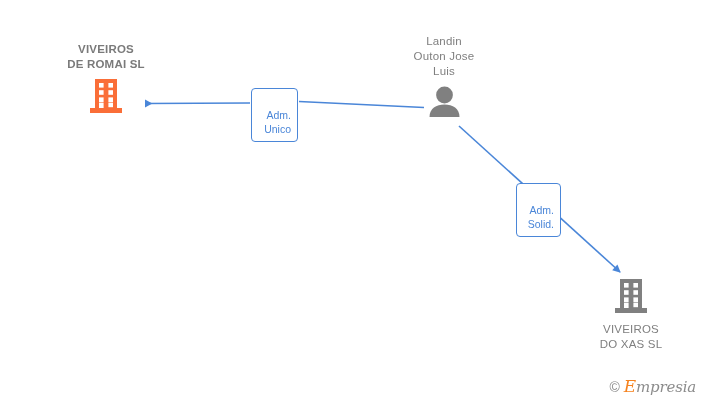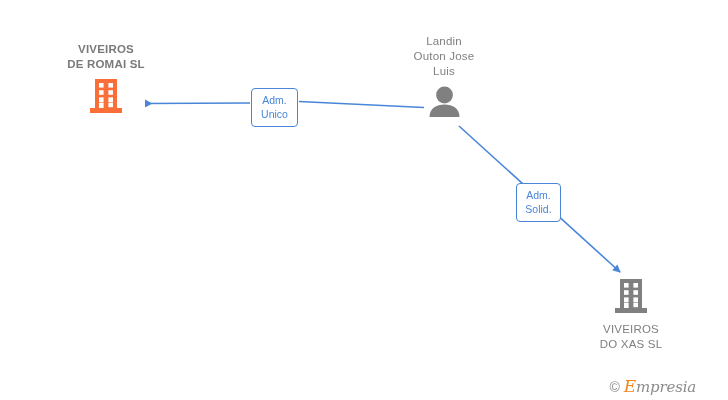--- a/index.html
+++ b/index.html
@@ -75,22 +75,22 @@
   
   .edge-label {
     position: absolute;
     box-sizing: border-box;
     background: #ffffff;
     border: 1px solid #4a86d8;
     border-radius: 4px;
     color: #4a86d8;
     font-size: 10.5px;
     line-height: 14px;
-    text-align: center;
-    padding: 4px 6px 5px 6px;
+    text-align: right;
+    padding: 19px 6px 5px 6px;
     white-space: pre-line;
     z-index: 5;
   }
   #label-adm-unico {
     left: 251px;
     top: 88px;
     width: 47px;
   }
   #label-adm-solid {
     left: 516px;

